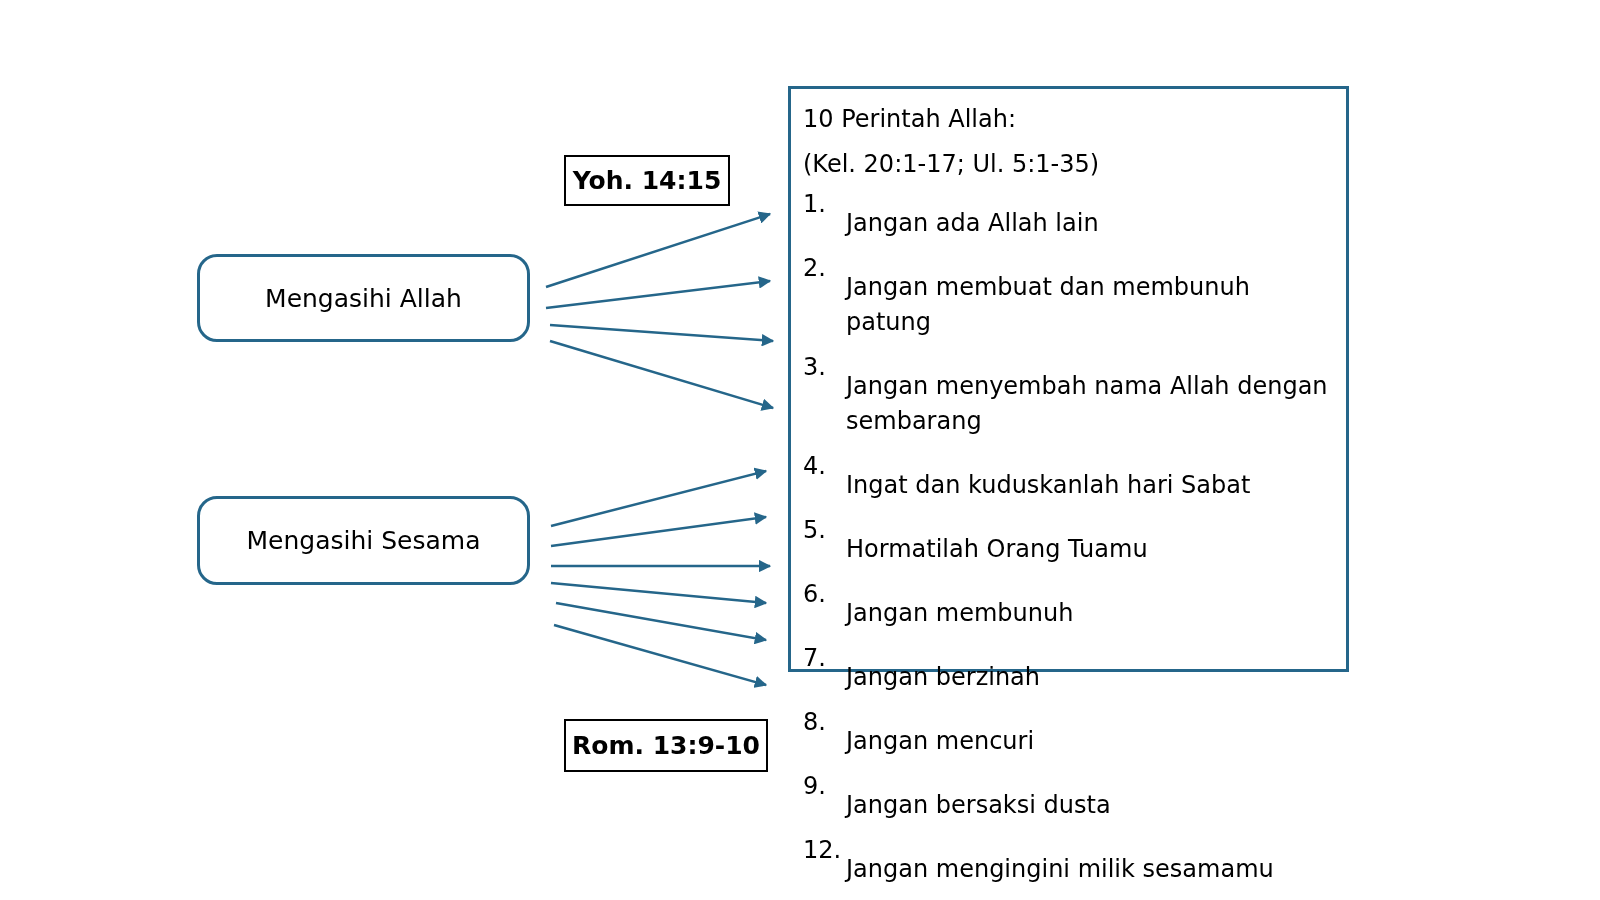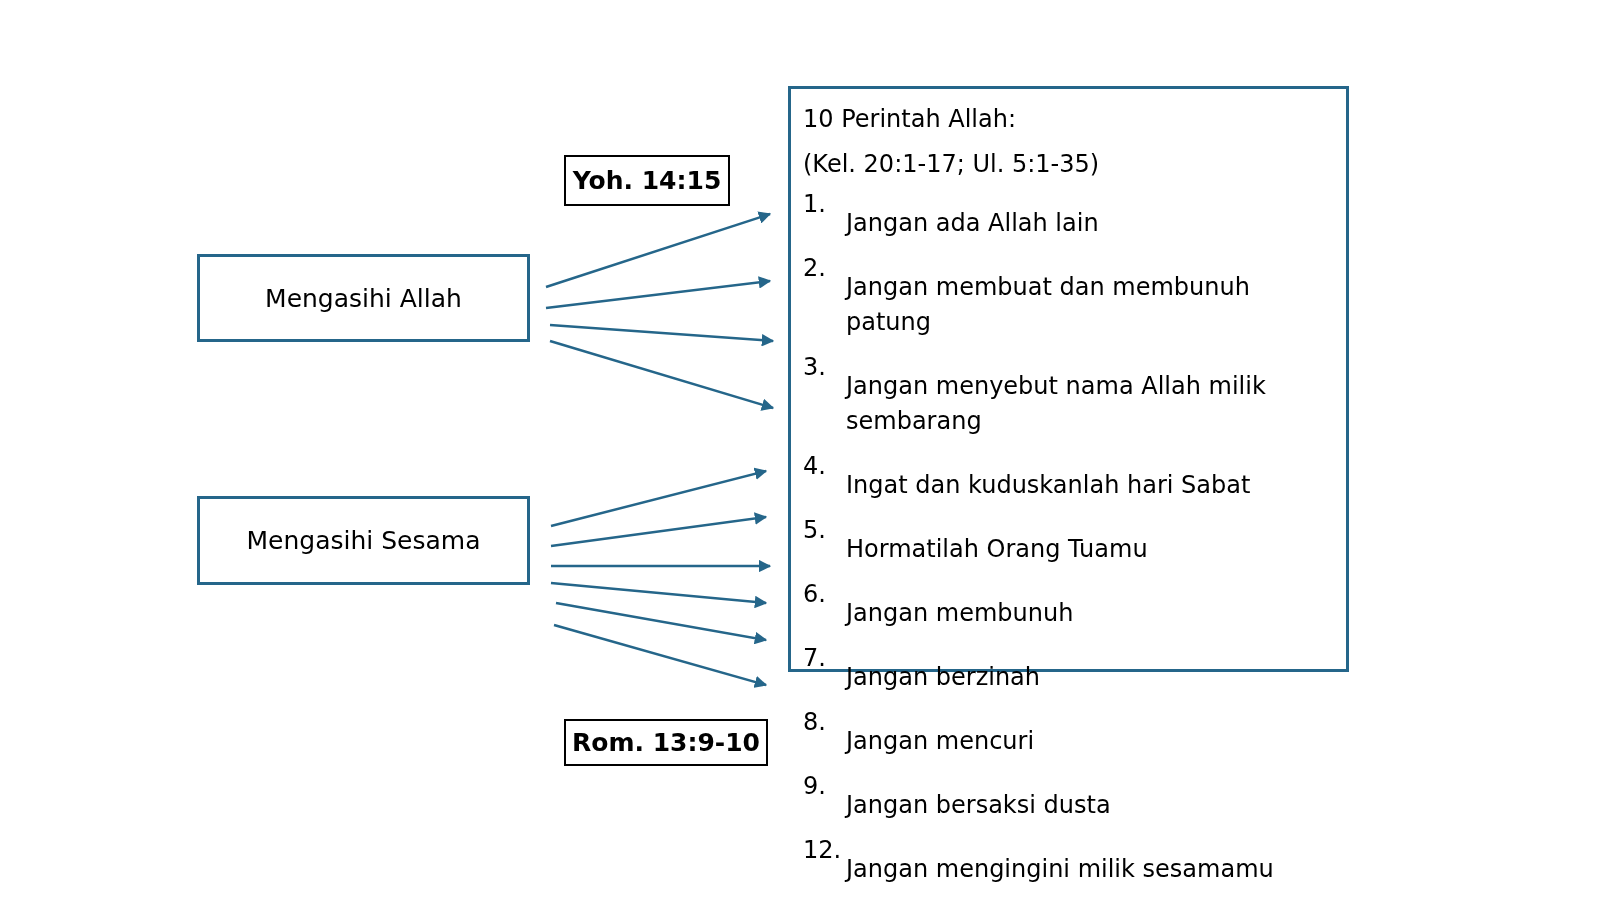--- a/index.html
+++ b/index.html
@@ -27,20 +27,21 @@
       border: 2.5px solid #000;
     }
     .source-box {
       display: flex;
       flex-direction: column;
       justify-content: center;
       align-items: center;
       text-align: center;
       font-size: 25px;
       line-height: 35px;
+      border-radius: 20px;
     }
     .ref-box {
       display: flex;
       align-items: center;
       justify-content: center;
       font-size: 25px;
       font-weight: bold;
     }
     #main-box {
       left: 788px;
@@ -106,39 +107,39 @@
 </div>
 
 <div class="box blue-box source-box" style="left:197px; top:496px; width:333px; height:89px;">
   <div>Mengasihi Sesama</div>
 </div>
 
 <div class="box black-box ref-box" style="left:564px; top:155px; width:166px; height:51px;">
   <span>Yoh. 14:15</span>
 </div>
 
-<div class="box black-box ref-box" style="left:564px; top:719px; width:204px; height:47px;">
+<div class="box black-box ref-box" style="left:564px; top:719px; width:204px; height:53px;">
   <span>Rom. 13:9-10</span>
 </div>
 
 <div class="box blue-box" id="main-box">
   <div class="main-title">10 Perintah Allah:</div>
   <div class="main-title">(Kel. 20:1-17; Ul. 5:1-35)</div>
   <div>
     <div class="cmd-item">
       <span class="cmd-num">1.</span>
       <span class="cmd-text">Jangan ada Allah lain</span>
     </div>
     <div class="cmd-item">
       <span class="cmd-num">2.</span>
       <span class="cmd-text">Jangan membuat dan membunuh patung</span>
     </div>
     <div class="cmd-item">
       <span class="cmd-num">3.</span>
-      <span class="cmd-text">Jangan menyebut nama Allah milik sembarang</span>
+      <span class="cmd-text">Jangan menyembah nama Allah dengan sembarang</span>
     </div>
     <div class="cmd-item">
       <span class="cmd-num">4.</span>
       <span class="cmd-text">Ingat dan kuduskanlah hari Sabat</span>
     </div>
     <div class="cmd-item">
       <span class="cmd-num">5.</span>
       <span class="cmd-text">Hormatilah Orang Tuamu</span>
     </div>
     <div class="cmd-item">

